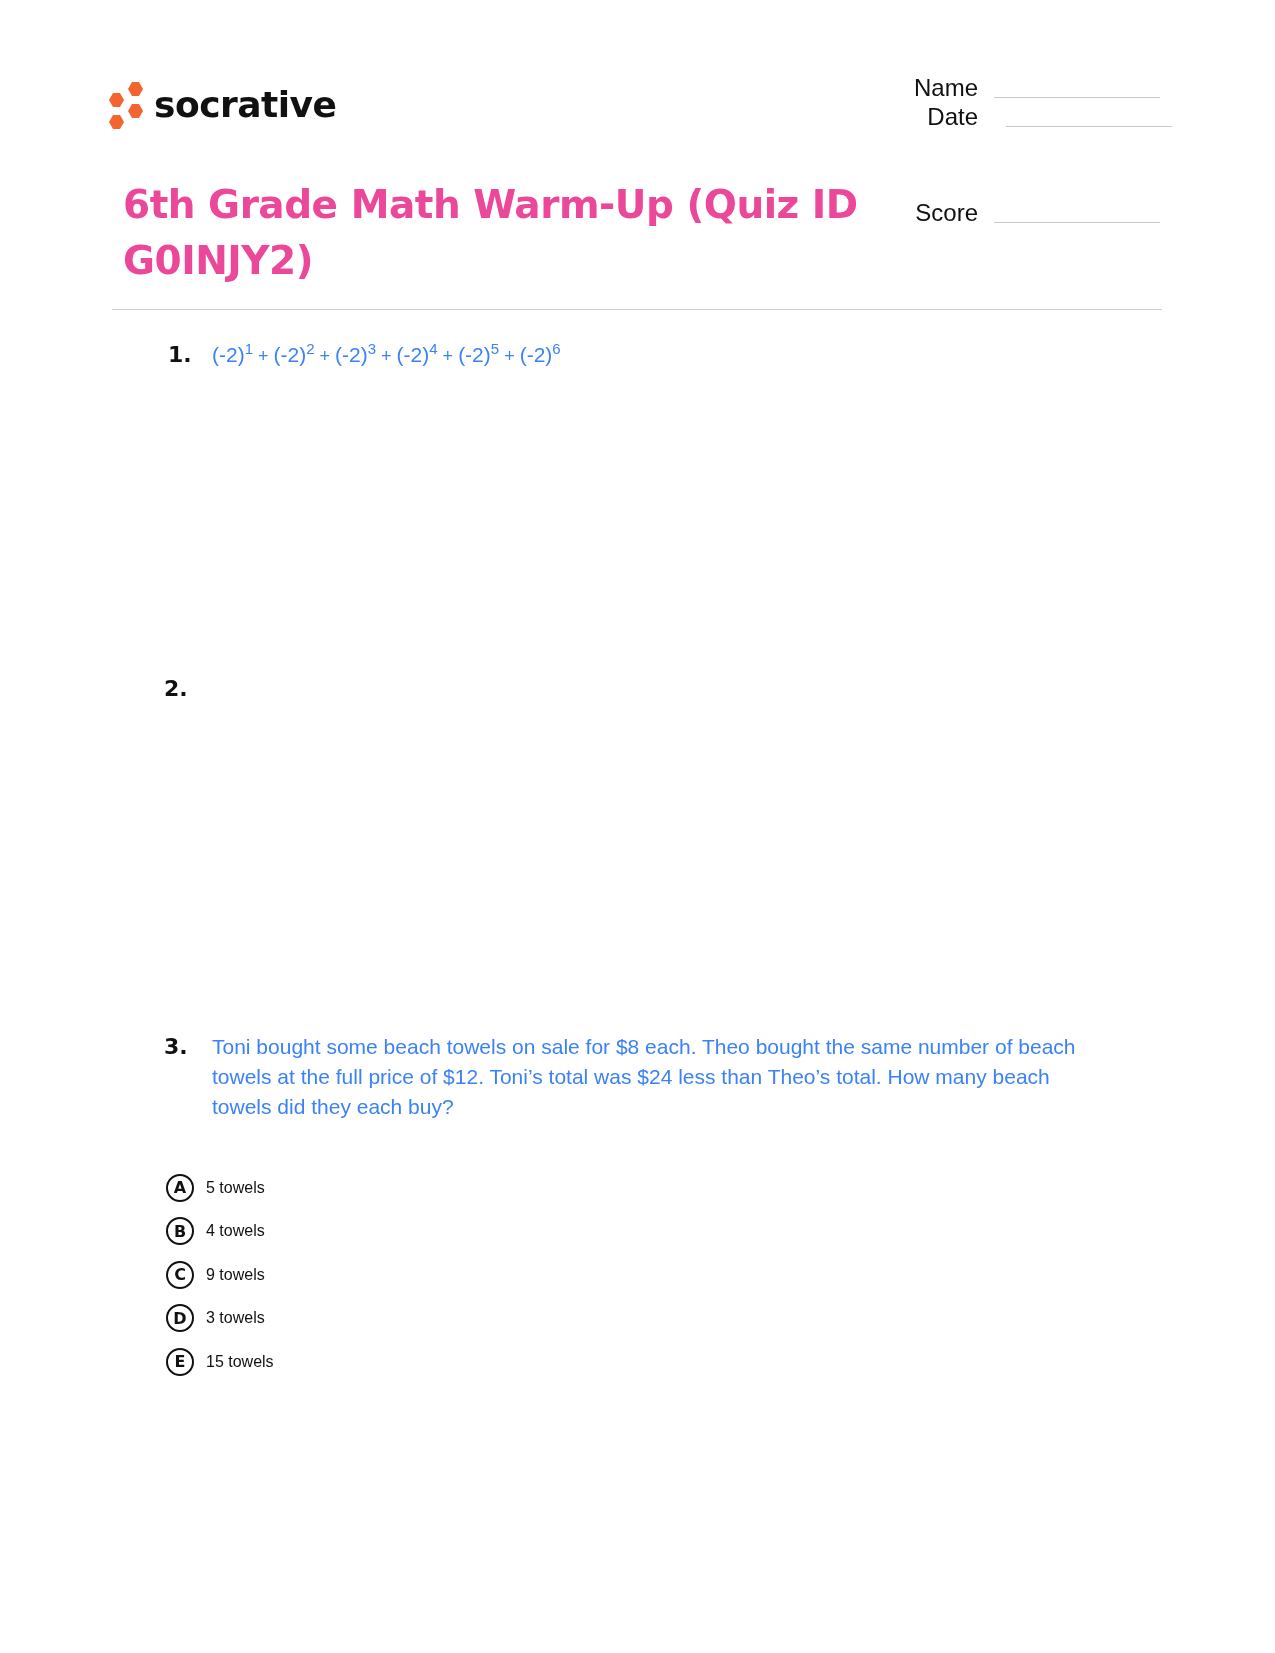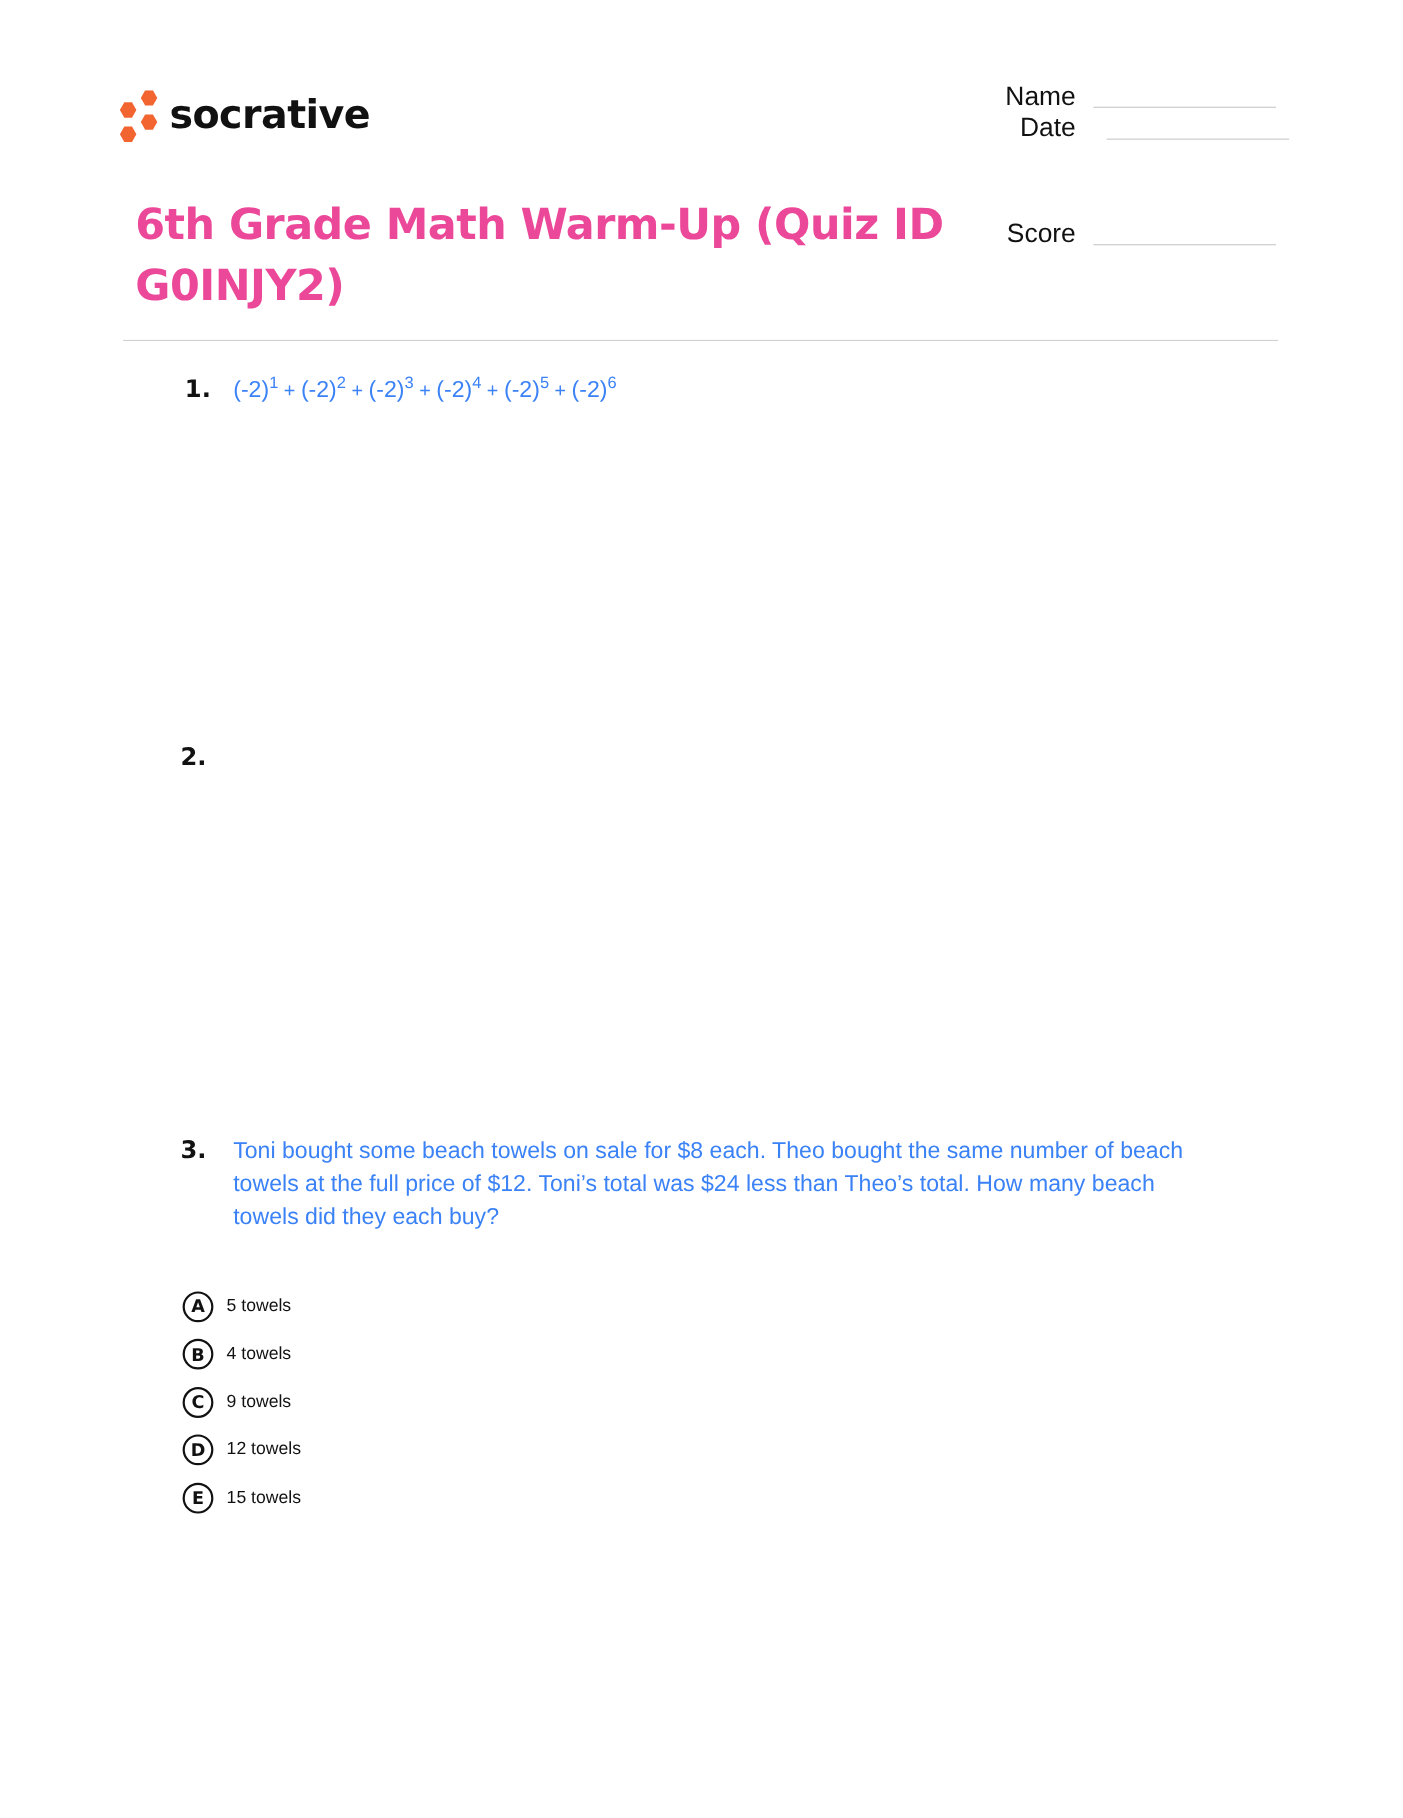--- a/index.html
+++ b/index.html
@@ -76,19 +76,19 @@
   <div class="option">
     <span class="opt-circle">B</span>
     <span class="opt-text">4 towels</span>
   </div>
   <div class="option">
     <span class="opt-circle">C</span>
     <span class="opt-text">9 towels</span>
   </div>
   <div class="option">
     <span class="opt-circle">D</span>
-    <span class="opt-text">12 towels</span>
+    <span class="opt-text">3 towels</span>
   </div>
   <div class="option">
     <span class="opt-circle">E</span>
     <span class="opt-text">15 towels</span>
   </div>
 </div>
 
 </body></html>

